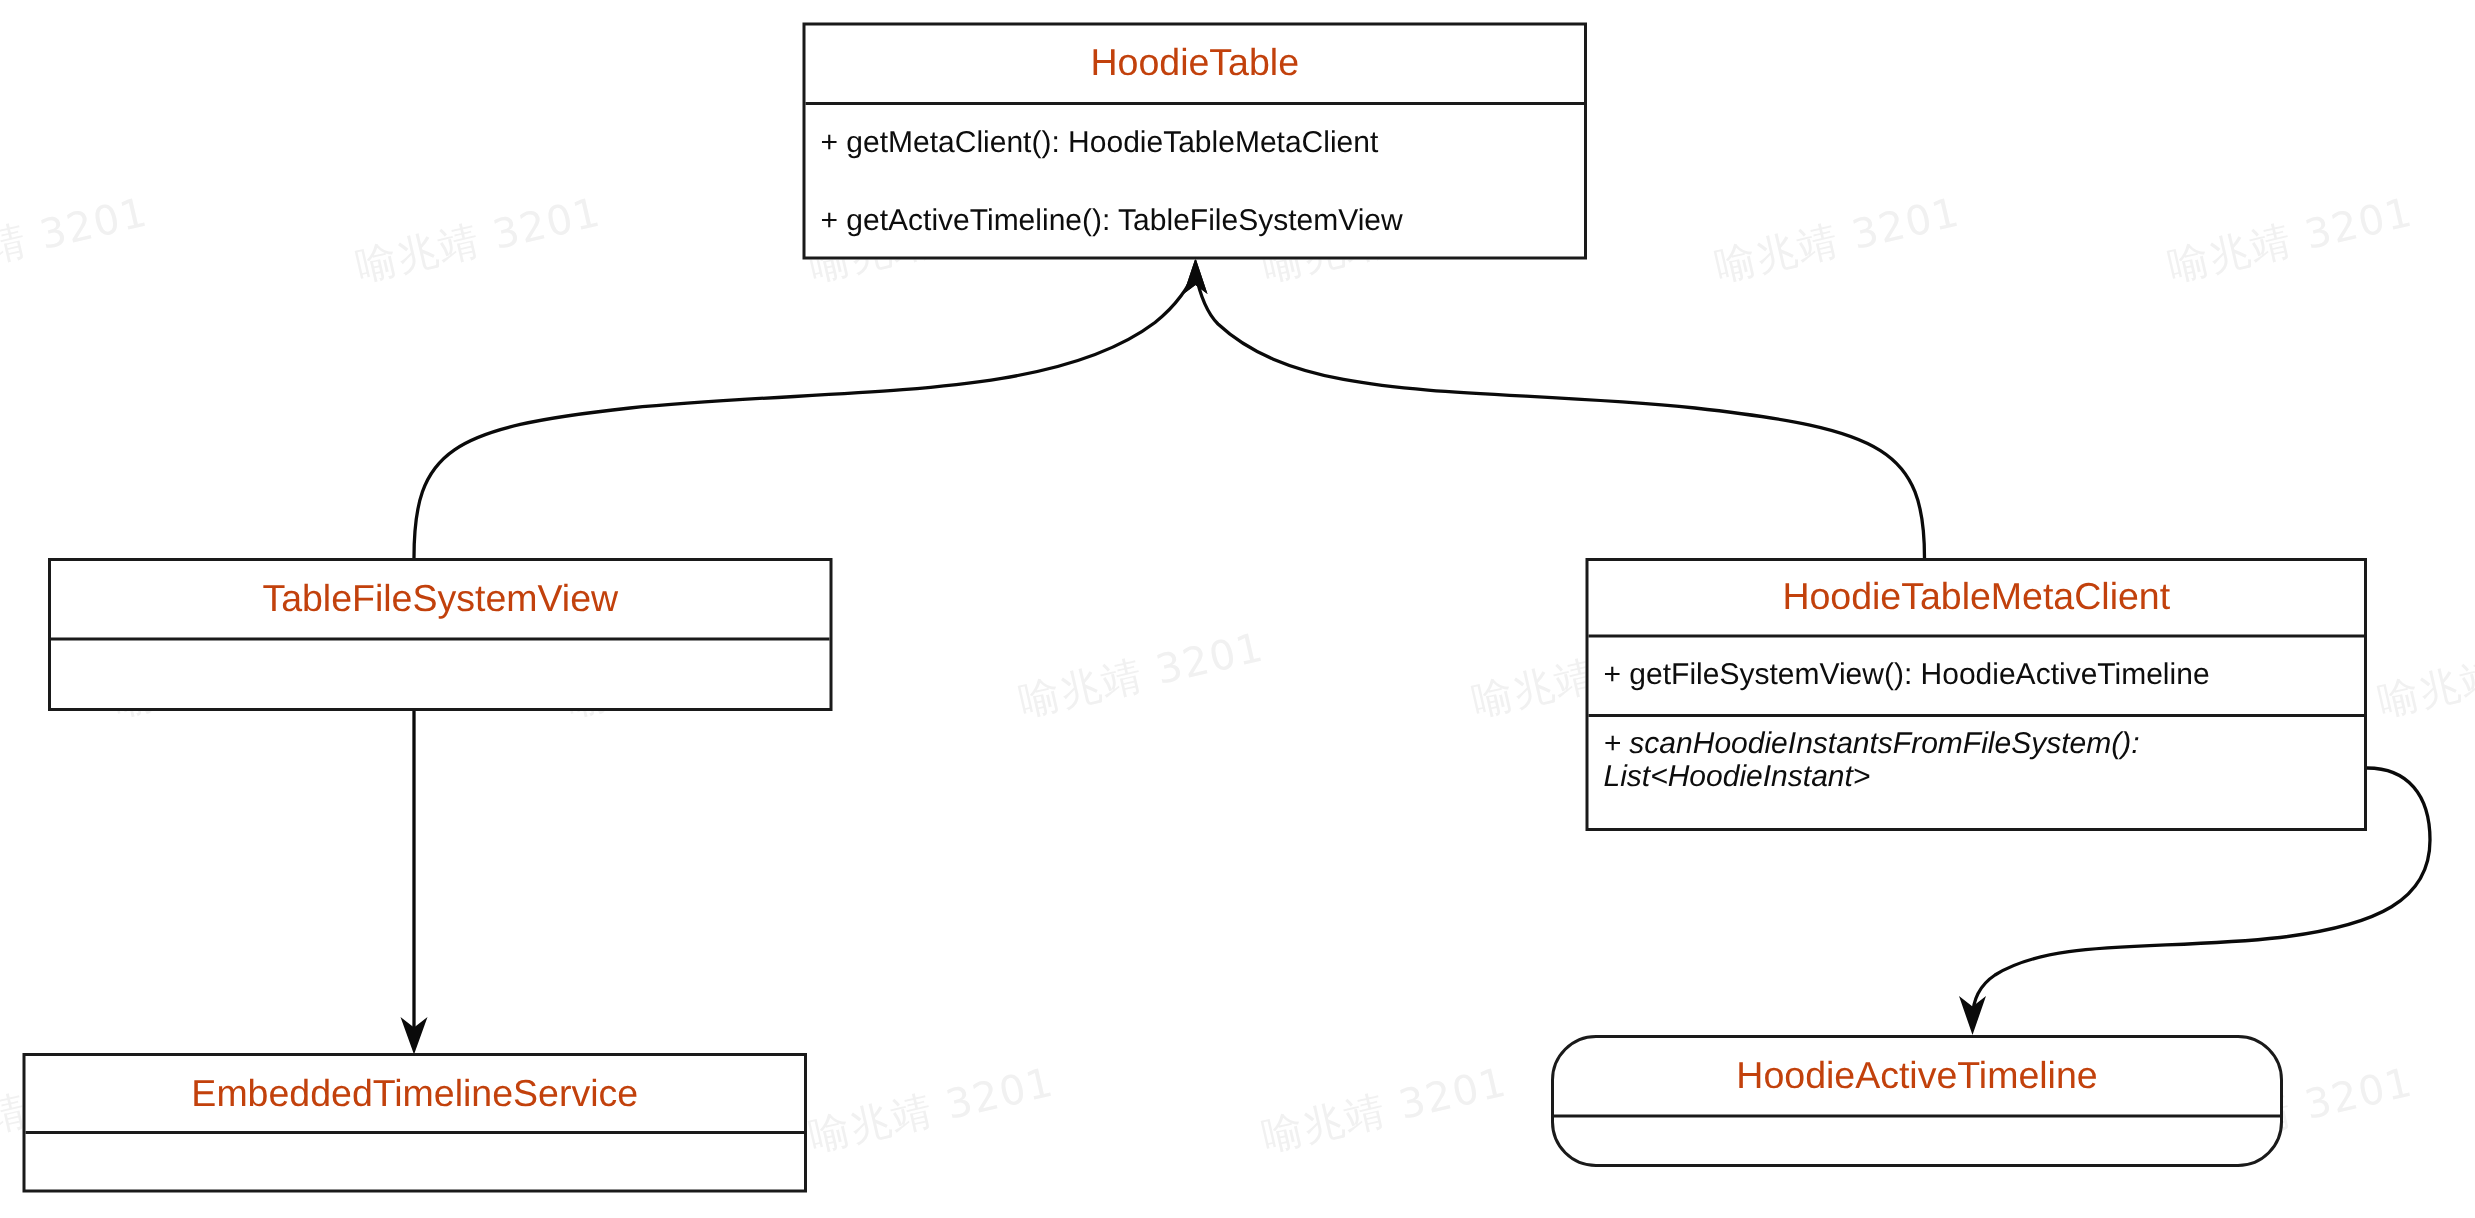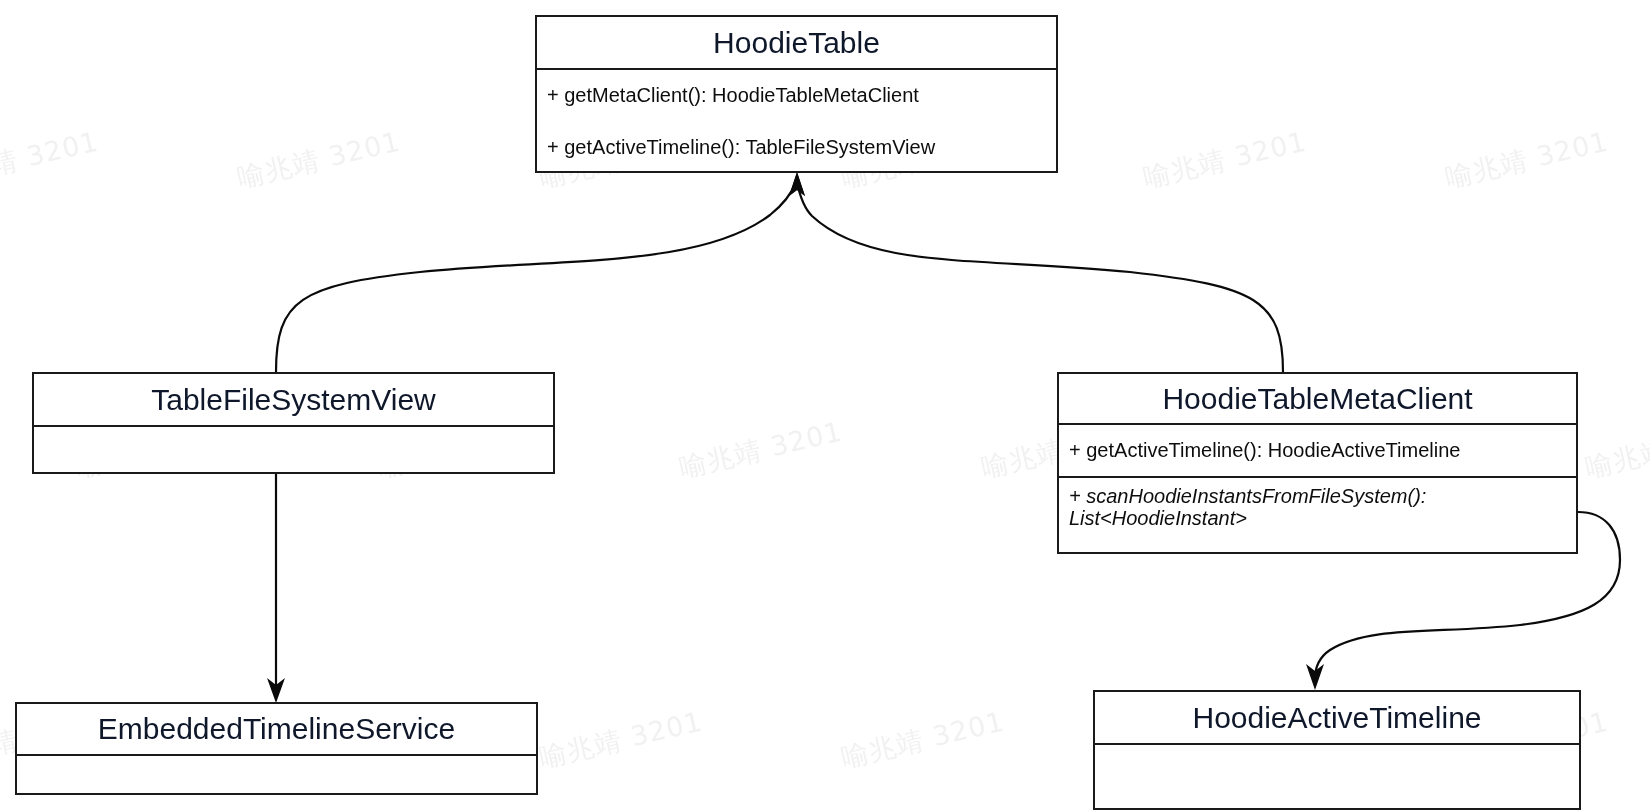--- a/index.html
+++ b/index.html
@@ -55,22 +55,22 @@
   .uml-class {
     position: absolute;
     box-sizing: border-box;
     background: #ffffff;
     border: 2.2px solid #1a1a1a;
     z-index: 2;
   }
   .uml-name {
     box-sizing: border-box;
     text-align: center;
-    font-size: 30px;
-    color: #0f172a;
+    font-size: 25px;
+    color: #c2410c;
     display: flex;
     align-items: center;
     justify-content: center;
     white-space: nowrap;
   }
   .uml-compartment {
     box-sizing: border-box;
     border-top: 2.2px solid #1a1a1a;
   }
   .uml-member {
@@ -144,31 +144,31 @@
   </div>
 
   <div class="uml-class" style="left:32px; top:372px; width:523px; height:102px;">
     <div class="uml-name" style="height:51px;">TableFileSystemView</div>
     <div class="uml-compartment empty-compartment" style="height:49px;"></div>
   </div>
 
   <div class="uml-class" style="left:1057px; top:372px; width:521px; height:182px;">
     <div class="uml-name" style="height:49px;border-radius:13px;">HoodieTableMetaClient</div>
     <div class="uml-compartment" style="height:53px;">
-      <div class="uml-member" style="height:100%;">+ getActiveTimeline(): HoodieActiveTimeline</div>
+      <div class="uml-member" style="height:100%;">+ getFileSystemView(): HoodieActiveTimeline</div>
     </div>
     <div class="uml-compartment" style="height:56px;font-style:italic;">
       <div class="uml-member multiline">+ scanHoodieInstantsFromFileSystem():
 List&lt;HoodieInstant&gt;</div>
     </div>
   </div>
 
   <div class="uml-class" style="left:15px; top:702px; width:523px; height:93px;">
     <div class="uml-name" style="height:50px;border-radius:13px;">EmbeddedTimelineService</div>
     <div class="uml-compartment empty-compartment" style="height:39px;"></div>
   </div>
 
-  <div class="uml-class" style="left:1093px; top:690px; width:488px; height:120px;">
+  <div class="uml-class" style="left:1034px; top:690px; width:488px; height:88px;border-radius:30px;">
     <div class="uml-name" style="height:51px;">HoodieActiveTimeline</div>
     <div class="uml-compartment empty-compartment" style="height:46px;"></div>
   </div>
 
 </div>
 
 </body></html>

